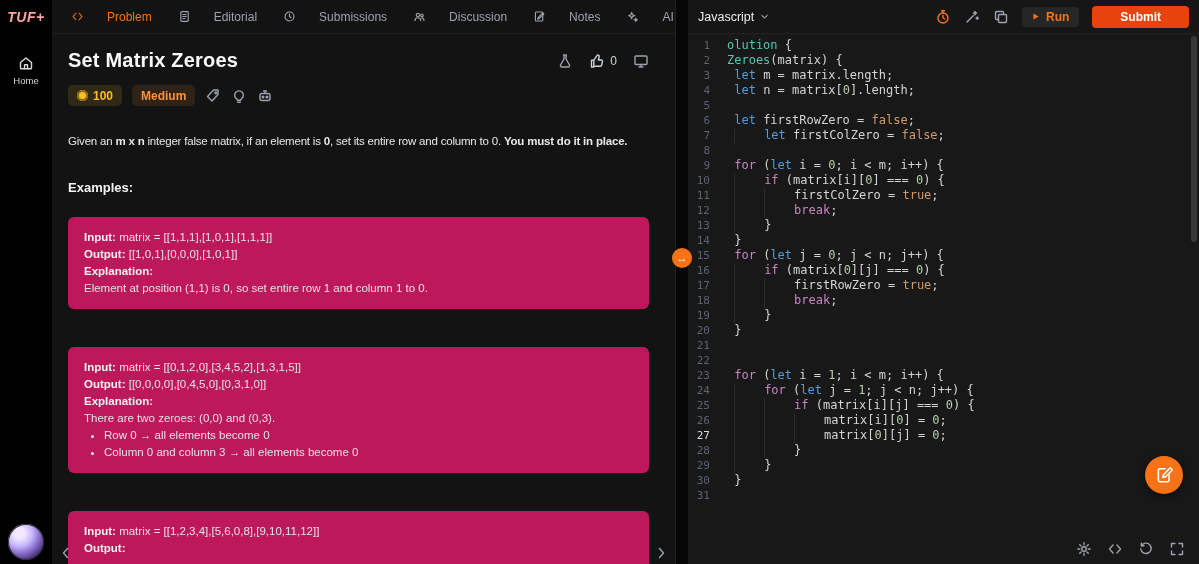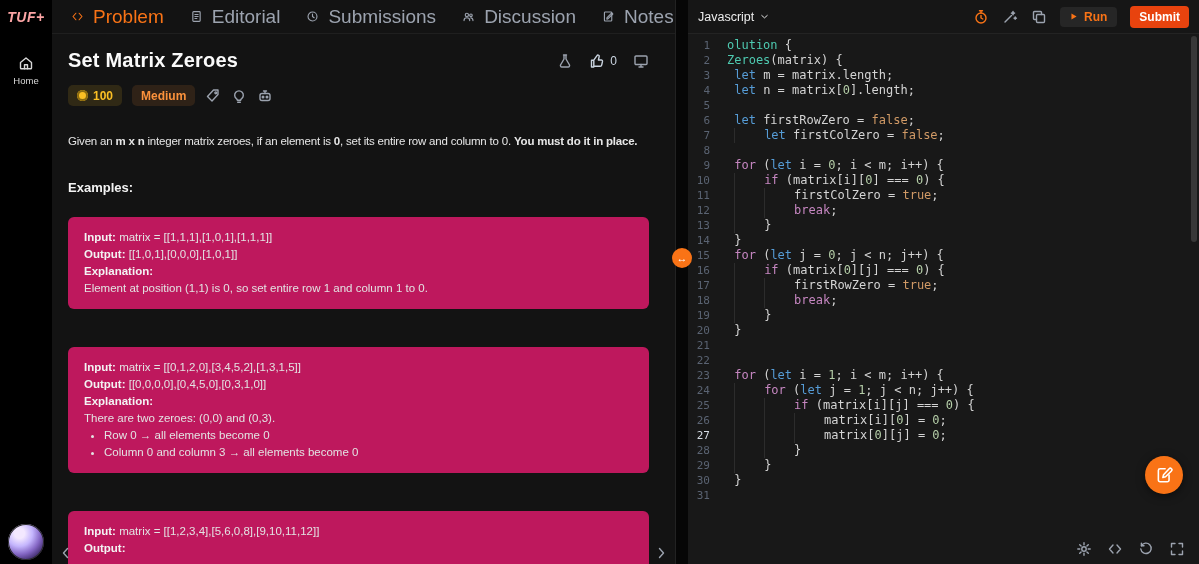--- a/index.html
+++ b/index.html
@@ -14,21 +14,21 @@
   .rail{width:52px;background:#000;display:flex;flex-direction:column;align-items:center;padding-top:9px;position:relative;flex:0 0 52px}
   .logo{font-style:italic;font-weight:700;font-size:14px;color:#fca5a5;letter-spacing:.5px;cursor:pointer}
   .rail-home{margin-top:30px;display:flex;flex-direction:column;align-items:center;gap:4px;color:#d8d8d8;font-size:9.5px;cursor:pointer}
   .rail-avatar{position:absolute;bottom:4px;left:8px;width:36px;height:36px;border-radius:50%;cursor:pointer;
     background:radial-gradient(circle at 32% 26%,#f3e8ff 0 14%,#c4b5fd 36%,#8466c4 58%,#33215c 82%,#14102b 100%);
     box-shadow:inset 0 0 0 1px #2a2a2a}
 
   
   .left-panel{width:624px;flex:0 0 624px;background:#131313;display:flex;flex-direction:column;position:relative;border-right:1px solid #222}
   .tabbar{height:34px;display:flex;align-items:center;padding:0 6px;background:#131313;border-bottom:1px solid #1f1f1f;flex:0 0 34px}
-  .tab{display:flex;align-items:center;gap:9px;padding:0 13px;height:100%;font-size:19px;color:#9ca3af;cursor:pointer;white-space:nowrap}
+  .tab{display:flex;align-items:center;gap:23px;padding:0 13px;height:100%;font-size:12px;color:#9ca3af;cursor:pointer;white-space:nowrap}
   .tab.active{color:#f97316}
   .content{flex:1;overflow:hidden;padding:15px 26px 0 16px;position:relative}
   .title-row{display:flex;align-items:flex-start;justify-content:space-between}
   .p-title{font-size:20px;font-weight:700;color:#fafafa;letter-spacing:.2px}
   .title-icons{display:flex;align-items:center;gap:16px;color:#9ca3af;margin-top:4px}
   .likes{display:flex;align-items:center;gap:5px;font-size:12px;color:#cbd5e1;cursor:pointer}
   .badges{display:flex;align-items:center;gap:10px;margin-top:13px}
   .pill{display:flex;align-items:center;gap:5px;height:21px;padding:0 9px;border-radius:5px;font-size:12px;font-weight:700}
   .pill.points{background:rgba(251,191,36,.13);color:#fbbf24}
   .coin{width:11px;height:11px;border-radius:50%;background:#fbbf24;box-shadow:inset 0 0 0 2px #8a6a10}
@@ -51,21 +51,21 @@
     display:flex;align-items:center;justify-content:center;color:#fff;font-size:11px;font-weight:700;cursor:col-resize;z-index:5}
 
   
   .right-panel{flex:1;display:flex;flex-direction:column;background:#181818;position:relative;min-width:0}
   .ed-header{height:34px;flex:0 0 34px;display:flex;align-items:center;gap:13px;padding:0 10px;background:#161616;border-bottom:1px solid #232323}
   .lang-select{display:flex;align-items:center;gap:5px;font-size:12.5px;color:#ececec;cursor:pointer}
   .spacer{flex:1}
   .hbtn{color:#9ca3af;cursor:pointer;display:flex}
   .hbtn.timer{color:#f97316}
   .run-btn{display:flex;align-items:center;gap:5px;background:#262626;border-radius:4px;padding:3px 10px 3px 8px;color:#f97316;font-size:12px;font-weight:700;cursor:pointer}
-  .submit-btn{background:#e8430e;color:#fff;font-size:12px;font-weight:700;border-radius:4px;padding:4px 9px;cursor:pointer}
+  .submit-btn{background:#e8430e;color:#fff;font-size:12px;font-weight:700;border-radius:4px;padding:4px 28px;cursor:pointer}
 
   .editor{flex:1;position:relative;overflow:hidden;padding-top:4px;font-family:"DejaVu Sans Mono",monospace;font-size:12px;cursor:text}
   .code-line{display:flex;height:15px;line-height:15px}
   .line-num{flex:0 0 22px;width:22px;text-align:right;color:#5a6372;font-size:11px;user-select:none}
   .code-line.active .line-num{color:#d7dde5}
   .line-content{margin-left:17px;white-space:pre;color:#d4d4d4}
   .guide{display:inline-block;border-left:1px solid #2c2c2c}
   .tok-kw{color:#569cd6}
   .tok-ctrl{color:#c586c0}
   .tok-num{color:#b5cea8}
@@ -194,21 +194,21 @@
         <span class="badge-ic">
           <svg class="ic" viewBox="0 0 16 16">
               <rect x="3" y="5.5" width="10" height="7" rx="2"></rect>
               <circle cx="6" cy="9" r=".8"></circle>
               <circle cx="10" cy="9" r=".8"></circle>
               <path d="M8 5.5V3.2M6.5 3h3"></path>
             </svg>
         </span>
       </div>
 
-      <div class="statement"><span>Given an </span><span class="b">m x n</span><span> integer matrix zeroes, if an element is </span><span class="b">0</span><span>, set its entire row and column to 0. </span><span class="b">You must do it in place.</span></div>
+      <div class="statement"><span>Given an </span><span class="b">m x n</span><span> integer false matrix, if an element is </span><span class="b">0</span><span>, set its entire row and column to 0. </span><span class="b">You must do it in place.</span></div>
 
       <div class="ex-heading">Examples:</div>
 
       <div class="examples">
           <div class="example-card">
             <div class="ex-line"><span class="lab">Input:</span><span> matrix = [[1,1,1],[1,0,1],[1,1,1]]</span></div>
             <div class="ex-line"><span class="lab">Output:</span><span> [[1,0,1],[0,0,0],[1,0,1]]</span></div>
             <div class="ex-line"><span class="lab">Explanation:</span></div>
             <div class="ex-text">Element at position (1,1) is 0, so set entire row 1 and column 1 to 0.</div>
           </div>

